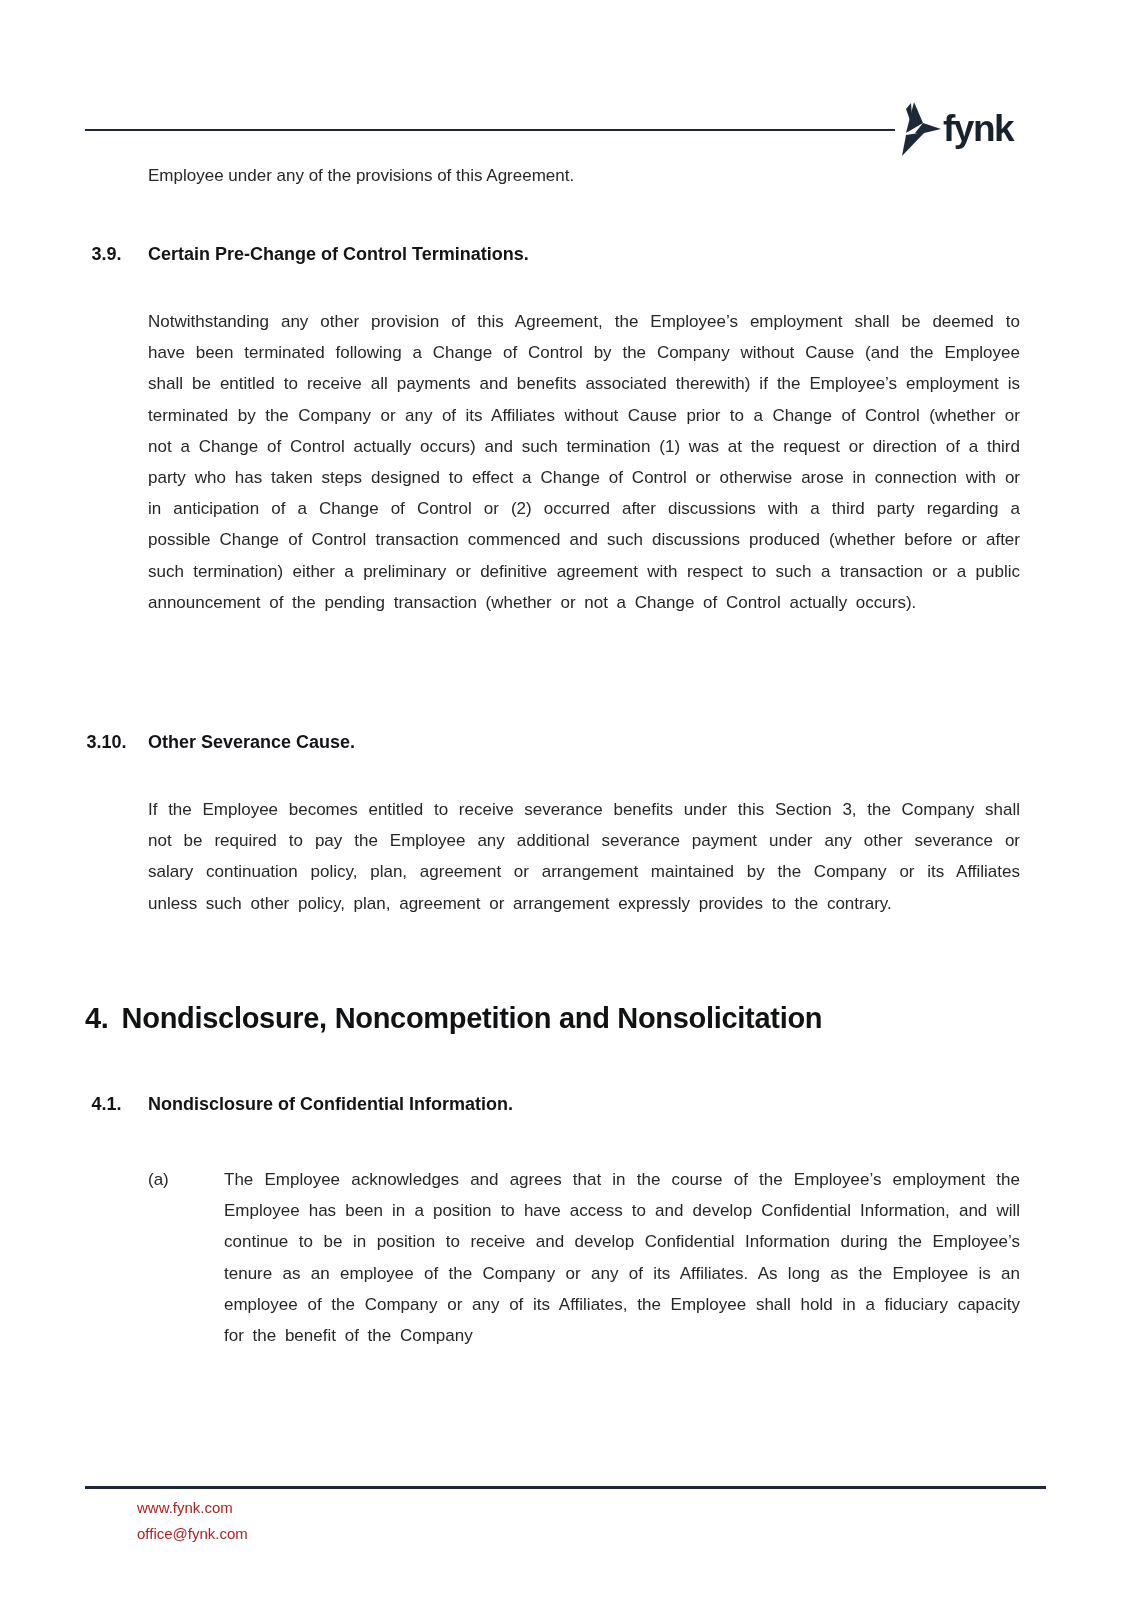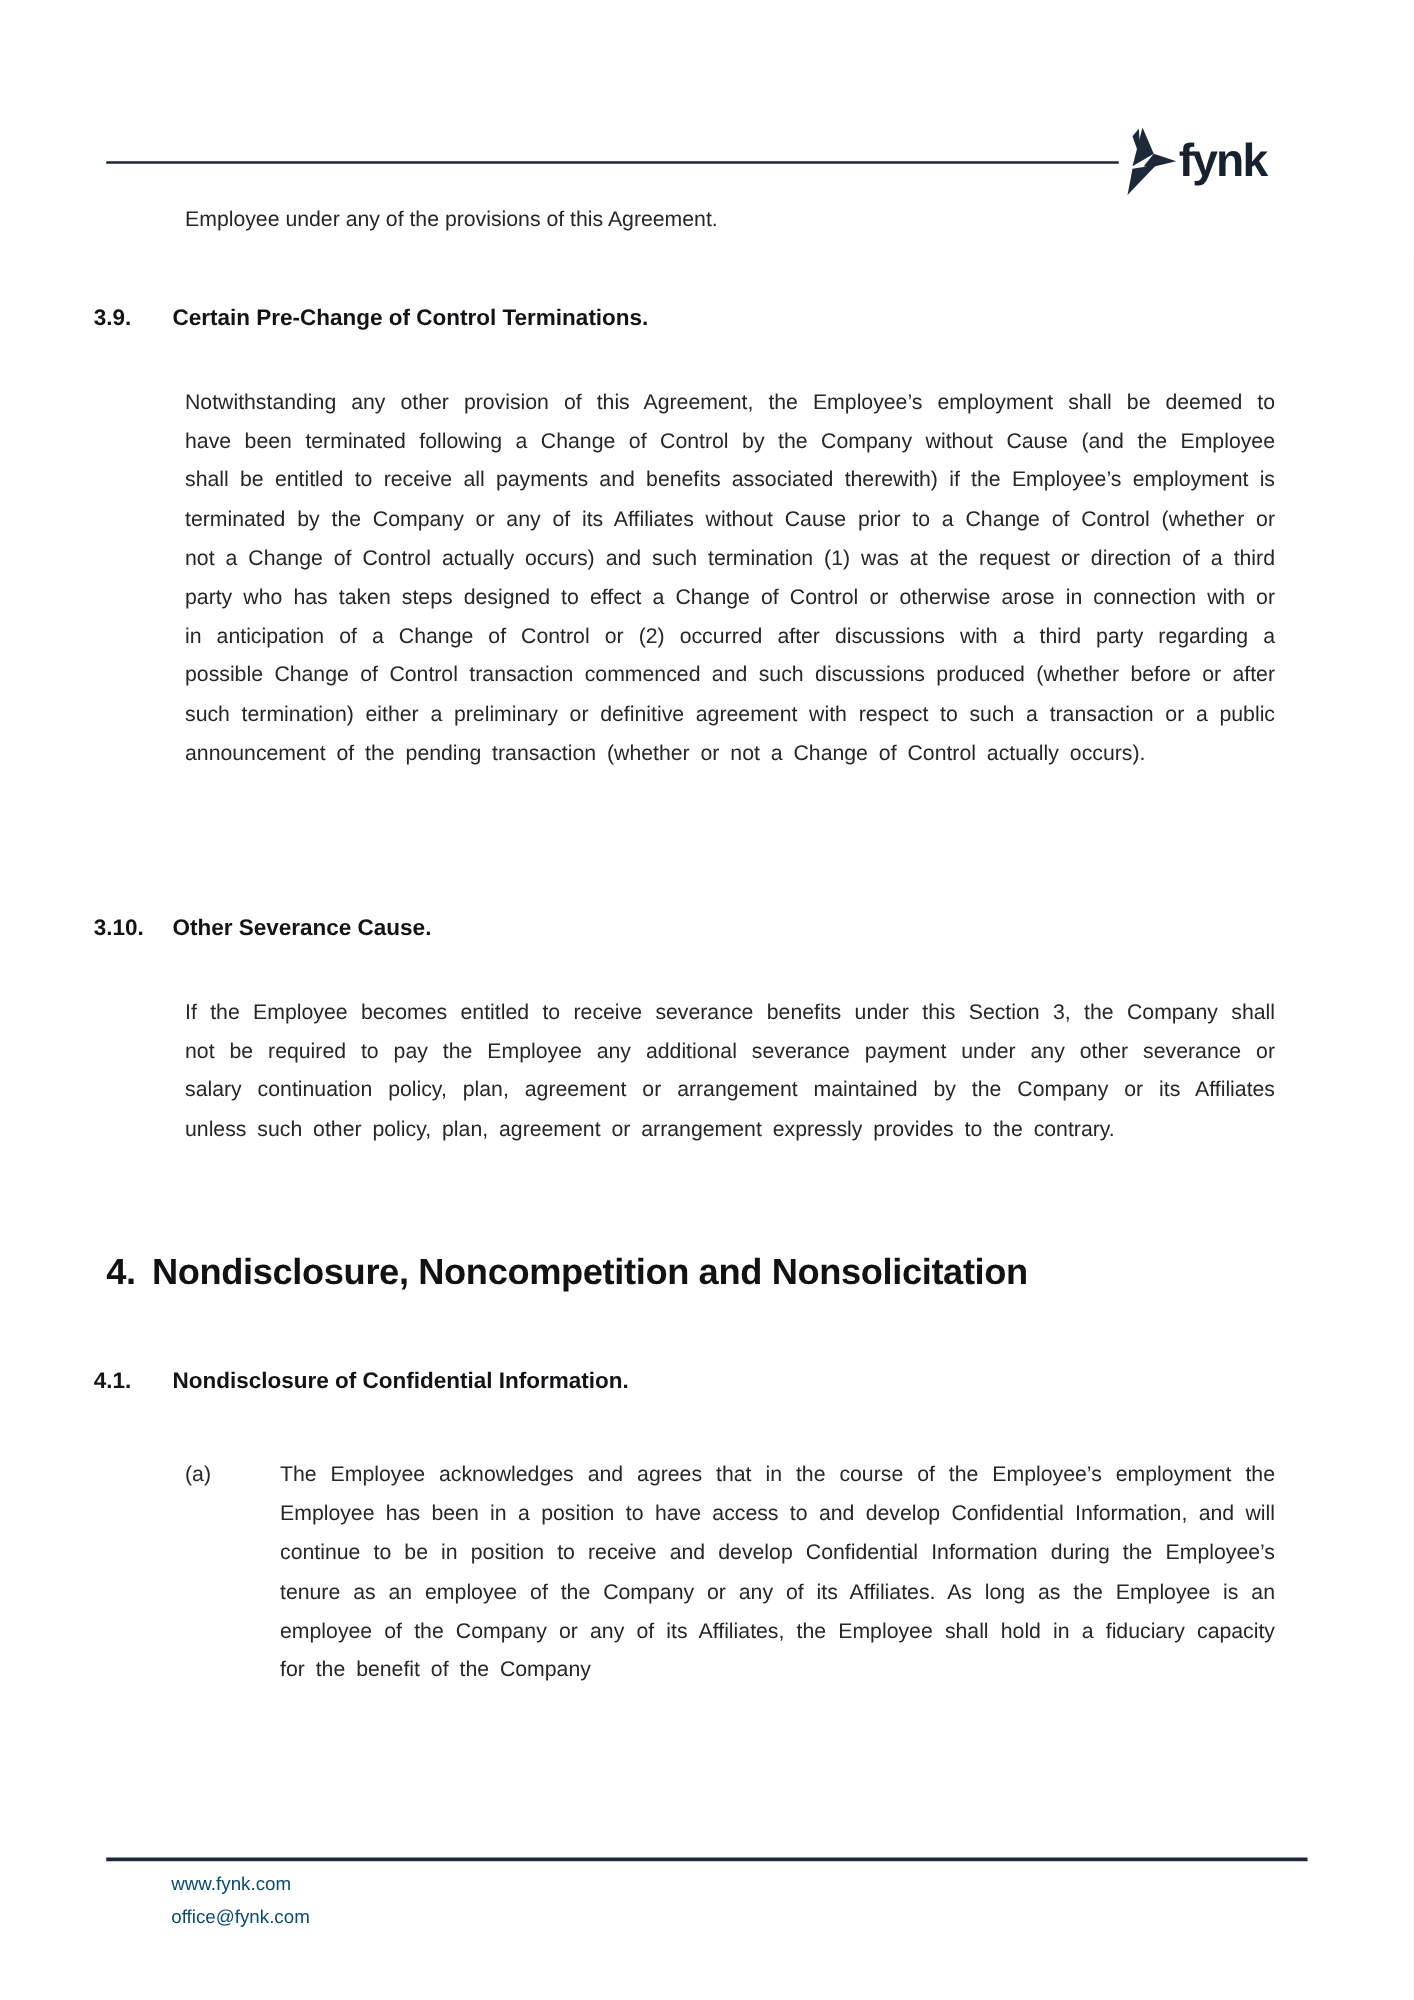--- a/index.html
+++ b/index.html
@@ -52,24 +52,24 @@
   .subheading {
     left: 75px; width: 960px;
     display: flex;
     font-weight: 700;
     font-size: 18px;
     line-height: 31px;
     color: #121417;
   }
   .subheading .num {
     width: 63px;
-    text-align: left;
+    text-align: center;
     flex: 0 0 63px;
   }
-  .subheading .txt { }
+  .subheading .txt { margin-left: 10px; }
   .main-heading {
     left: 85px; width: 960px;
     display: flex;
     gap: 13px;
     font-weight: 700;
     font-size: 29px;
     letter-spacing: -0.3px;
     line-height: 40px;
     color: #101214;
   }
@@ -89,21 +89,21 @@
     position: absolute;
     left: 85px; top: 1486px;
     width: 961px; height: 3px;
     background: #1d2939;
   }
   .footer-links {
     position: absolute;
     left: 137px; top: 1495px;
     font-size: 15px;
     line-height: 26px;
-    color: #0c4a6e;
+    color: #b91c1c;
   }
 </style>
 </head>
 <body>
 
 <div class="page">
 
   <div class="top-rule"></div>
 
   <div class="logo">

